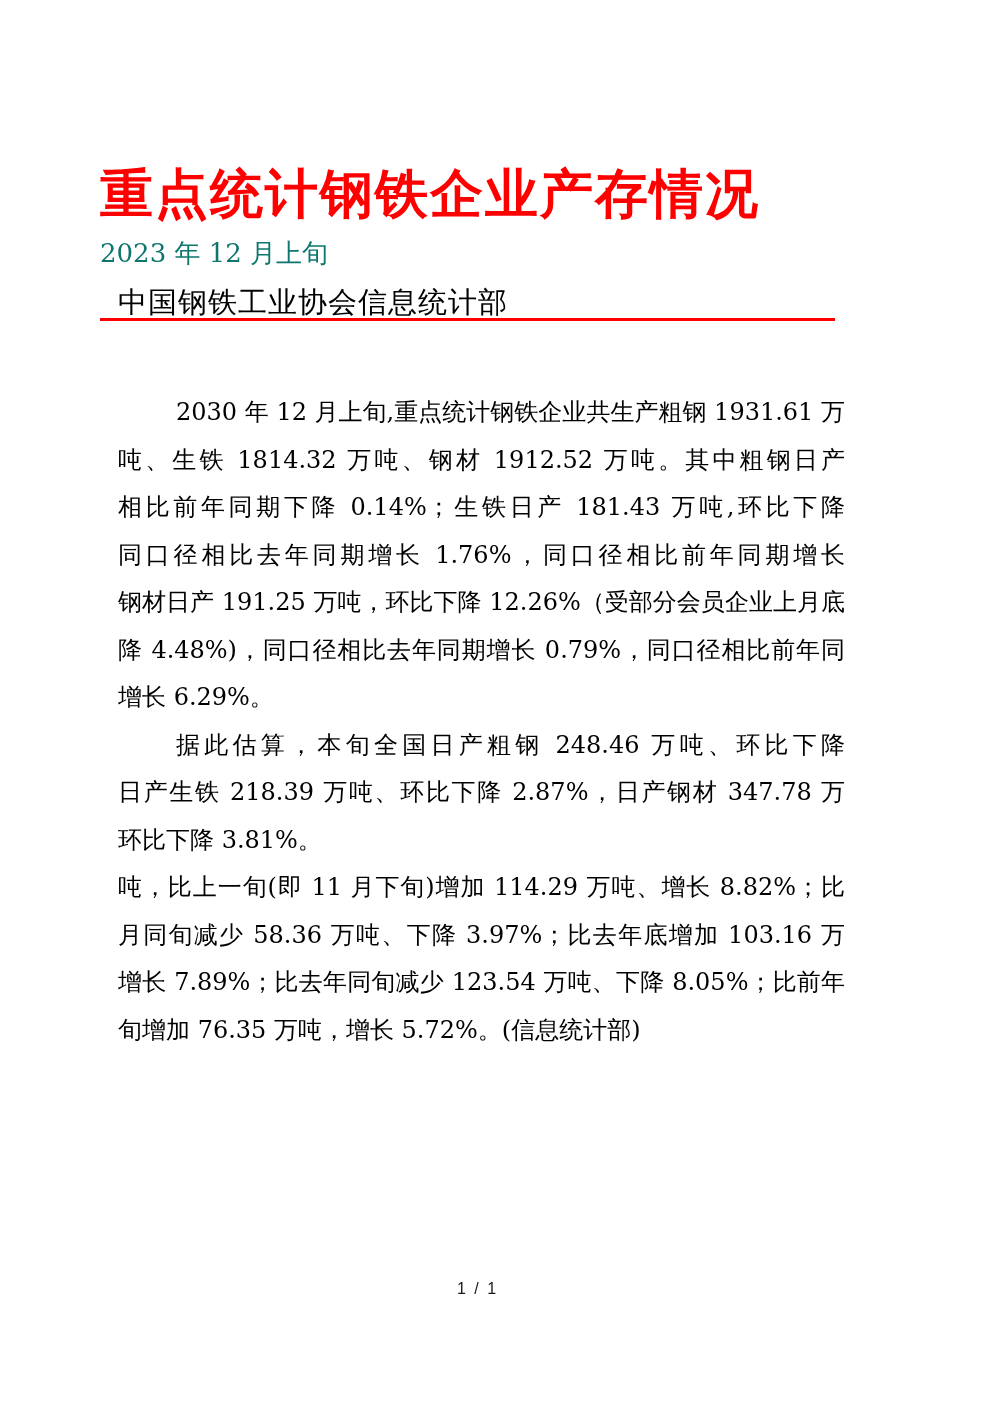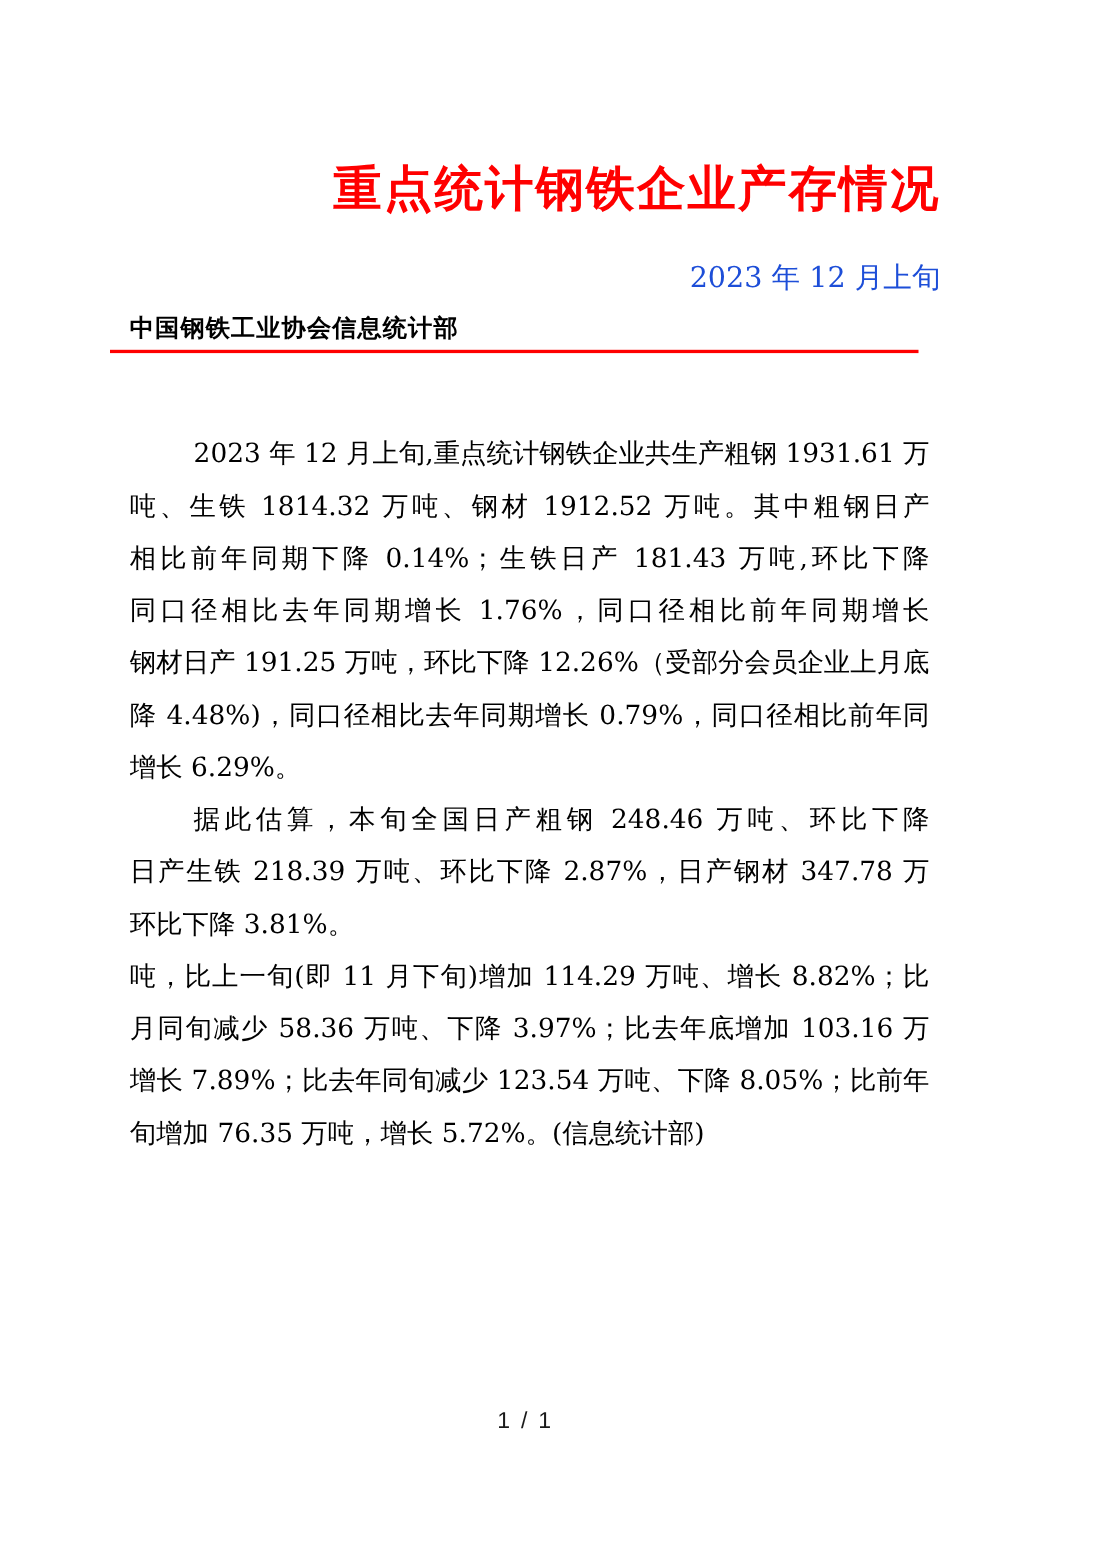--- a/index.html
+++ b/index.html
@@ -7,44 +7,44 @@
     position: relative;
     width: 1000px;
     height: 1414px;
     background: #ffffff;
     overflow: hidden;
     font-family: "DejaVu Serif", "Liberation Serif", serif;
     color: #000000;
   }
   .doc-title {
     position: absolute;
-    top: 144px; left: 100px; width: 755px;
-    text-align: right;
+    top: 166px; left: 100px; width: 755px;
+    text-align: left;
     font-family: "Liberation Sans", "DejaVu Sans", sans-serif;
-    font-size: 44px;
+    font-size: 53px;
     font-weight: bold;
     letter-spacing: 2px;
     color: #ff0000;
     line-height: 56px;
     white-space: nowrap;
   }
   .doc-subtitle {
     position: absolute;
     top: 237px; left: 100px; width: 755px;
-    text-align: right;
+    text-align: left;
     font-size: 26px;
     line-height: 32px;
-    color: #1d4ed8;
+    color: #0f766e;
     white-space: nowrap;
   }
   .dept {
     position: absolute;
     top: 283px; left: 118px;
-    font-size: 22px;
-    font-weight: 700;
+    font-size: 29px;
+    font-weight: 400;
     letter-spacing: 1px;
     color: #000000;
     white-space: nowrap;
   }
   .header-rule {
     position: absolute;
     top: 318px; left: 100px;
     width: 735px; height: 3px;
     background: #ff0000;
   }
@@ -63,42 +63,42 @@
     text-align-last: justify;
     text-justify: inter-character;
   }
   .bline.pfirst { text-indent: 58px; }
   .bline.plast  { text-align-last: left; }
   .page-footer {
     position: absolute;
     top: 1280px; left: 100px; width: 755px;
     text-align: center;
     font-family: "Liberation Sans", "DejaVu Sans", sans-serif;
-    font-size: 21px;
+    font-size: 16px;
     letter-spacing: 2px;
     color: #1a1a1a;
   }
 </style>
 </head>
 <body>
 
 <div class="page">
 
   <div class="doc-title">重点统计钢铁企业产存情况</div>
 
   <div class="doc-subtitle">2023 年 12 月上旬</div>
 
   <div class="dept">中国钢铁工业协会信息统计部</div>
 
   <div class="header-rule"></div>
 
   <div class="body-text">
 
     <div class="para">
-      <div class="bline pfirst">2023 年 12 月上旬,重点统计钢铁企业共生产粗钢 1931.61 万</div>
+      <div class="bline pfirst">2030 年 12 月上旬,重点统计钢铁企业共生产粗钢 1931.61 万</div>
       <div class="bline">吨、生铁 1814.32 万吨、钢材 1912.52 万吨。其中粗钢日产 193.16</div>
       <div class="bline">相比前年同期下降 0.14%；生铁日产 181.43 万吨,环比下降 3.21%，</div>
       <div class="bline">同口径相比去年同期增长 1.76%，同口径相比前年同期增长 10.51%；</div>
       <div class="bline">钢材日产 191.25 万吨，环比下降 12.26%（受部分会员企业上月底</div>
       <div class="bline">降 4.48%)，同口径相比去年同期增长 0.79%，同口径相比前年同期</div>
       <div class="bline plast">增长 6.29%。</div>
     </div>
 
     <div class="para">
       <div class="bline pfirst">据此估算，本旬全国日产粗钢 248.46 万吨、环比下降 3.57%，</div>

